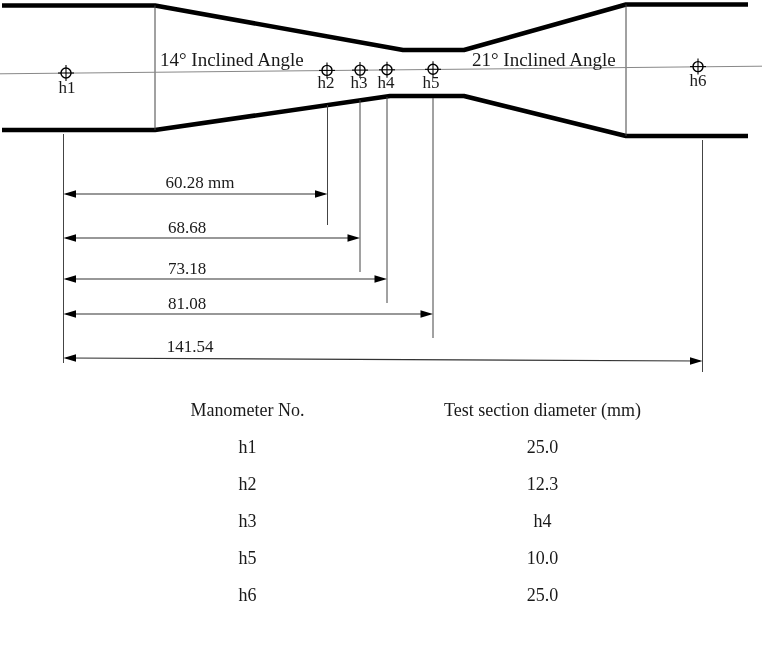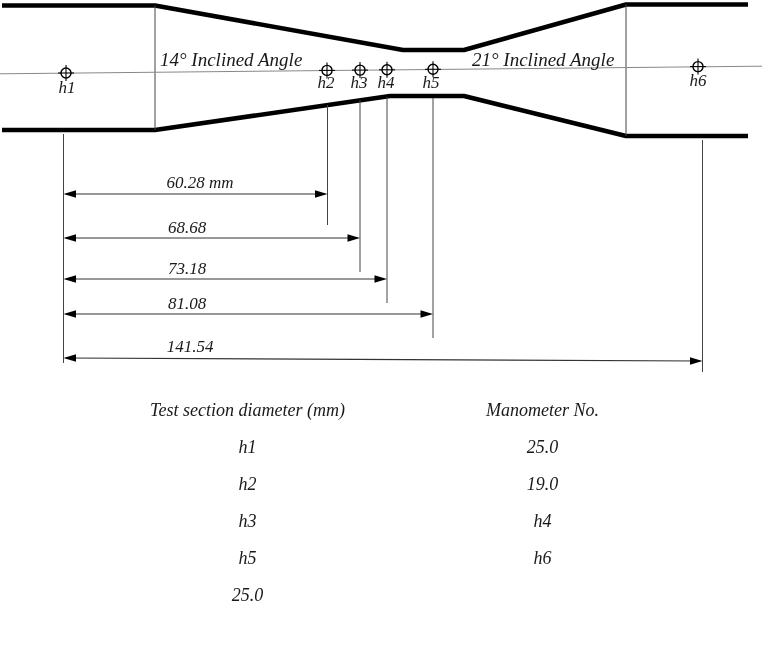--- a/index.html
+++ b/index.html
@@ -4,21 +4,21 @@
 <style>
   * { margin: 0; padding: 0; box-sizing: border-box; }
   html, body { background: #ffffff; }
   body {
     width: 768px; height: 654px;
     font-family: "Liberation Serif", "DejaVu Serif", serif;
     color: #1a1a1a;
     position: relative;
     overflow: hidden;
   }
-  .stage { position: absolute; top: 0; left: 0; width: 768px; height: 654px; font-style: italic; }
+  .stage { position: absolute; top: 0; left: 0; width: 768px; height: 654px; }
   svg text {
     font-family: "Liberation Serif", "DejaVu Serif", serif;
     fill: #1a1a1a;
   }
   .angle-label { font-size: 19px; }
   .tap-label   { font-size: 17px; }
   .dim-label   { font-size: 17px; }
 
   .spec-table {
     position: absolute;
@@ -128,32 +128,33 @@
     <g>
       <line x1="66" y1="358" x2="700" y2="361" stroke="#333" stroke-width="1.2"></line>
       <polygon points="63.5,358 76,354.2 76,361.8" fill="#000"></polygon>
       <polygon points="702.5,361 690,357.2 690,364.8" fill="#000"></polygon>
       <text x="190" y="352" class="dim-label" text-anchor="middle">141.54</text>
     </g>
   </svg>
 
   
   <div class="spec-table">
+    <div class="cell">Manometer No.</div>
     <div class="cell">Test section diameter (mm)</div>
-    <div class="cell">Manometer No.</div>
 
     <div class="cell">h1</div>
     <div class="cell">25.0</div>
 
     <div class="cell">h2</div>
-    <div class="cell">19.0</div>
+    <div class="cell">12.3</div>
 
     <div class="cell">h3</div>
 
     <div class="cell">h4</div>
 
     <div class="cell">h5</div>
+    <div class="cell">10.0</div>
 
     <div class="cell">h6</div>
     <div class="cell">25.0</div>
   </div>
 
 </div>
 
 </body></html>

